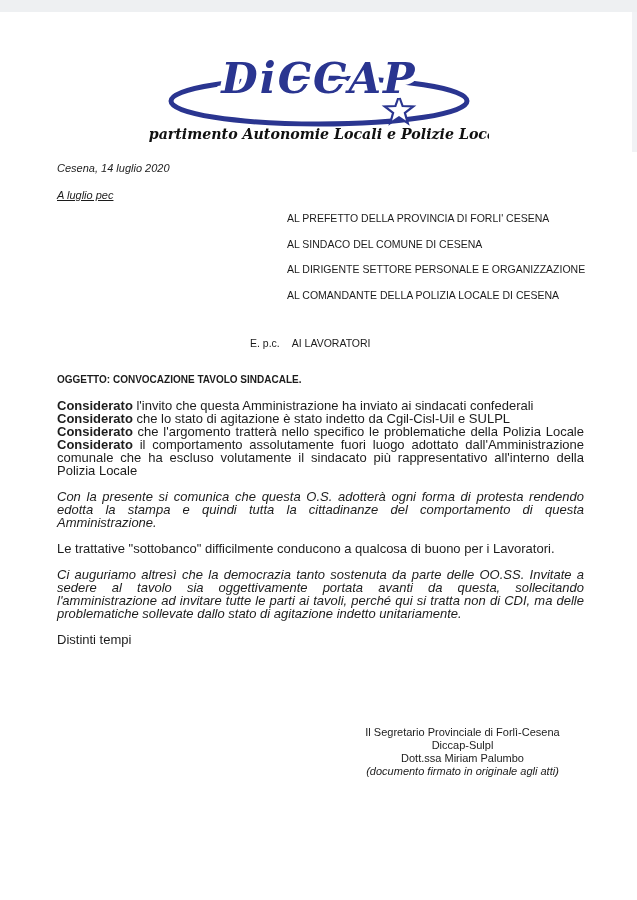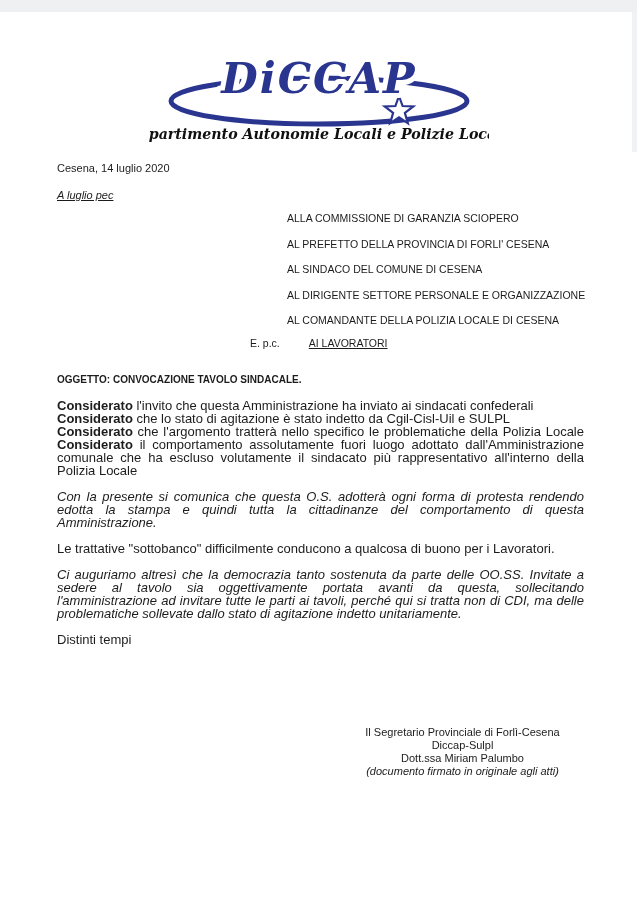--- a/index.html
+++ b/index.html
@@ -5,26 +5,26 @@
   html,body{margin:0;padding:0;}
   body{
     width:637px;height:900px;position:relative;background:#ffffff;
     font-family:"Liberation Sans",sans-serif;color:#1c1c1c;overflow:hidden;
   }
   .topbar{position:absolute;left:0;top:0;width:637px;height:12px;background:#eef0f2;}
   .scroll-thumb{position:absolute;right:0;top:12px;width:5px;height:140px;background:#f1f2f5;}
   .logo{position:absolute;left:50%;top:54px;transform:translateX(-50%);}
   .logo svg{display:block;}
   .line{position:absolute;white-space:nowrap;}
-  .date-line{left:57px;top:162px;font-size:11px;}
+  .date-line{left:57px;top:162px;font-size:11px;font-style:italic;}
   .mezzo-line{left:57px;top:189px;font-size:11px;font-style:italic;text-decoration:underline;}
   .recipients{position:absolute;left:287px;top:212px;font-size:10.5px;line-height:13px;}
   .recipients .r{margin:0 0 12.5px 0;white-space:nowrap;}
   .cc-line{left:250px;top:337px;font-size:10.5px;}
-  .cc-line .cc-rec{margin-left:29px;text-decoration:underline;}
+  .cc-line .cc-rec{margin-left:12px;}
   .subject-line{left:57px;top:374px;font-size:10px;font-weight:bold;}
   .body-text{position:absolute;left:57px;top:399px;width:527px;font-size:13px;line-height:13px;}
   .body-text .block{margin:0 0 13px 0;}
   .cline{margin:0;}
   .cline b{font-weight:bold;}
   .stretch{text-align:justify;text-align-last:justify;}
   .wrapjust{text-align:justify;}
   .para{margin:0 0 13px 0;}
   .just{text-align:justify;font-style:italic;}
   .signature{position:absolute;left:335px;top:726px;width:255px;text-align:center;
@@ -43,21 +43,20 @@
     <polygon points="250,42 253.6,52 264.3,52.4 255.9,58.9 258.8,69.1 250,63.2 241.2,69.1 244.1,58.9 235.7,52.4 246.4,52" fill="#ffffff" stroke="#2a3590" stroke-width="2.2"></polygon>
     <text x="170" y="39" text-anchor="middle" font-family="DejaVu Serif, serif" font-size="42" font-style="italic" font-weight="bold" letter-spacing="2" fill="#2a3590" stroke="#ffffff" stroke-width="10" paint-order="stroke" stroke-linejoin="round">DiCCAP</text>
     <text x="170" y="85" text-anchor="middle" font-family="DejaVu Serif, serif" font-size="14.2" font-style="italic" font-weight="bold" fill="#101010">Dipartimento Autonomie Locali e Polizie Locali</text>
   </svg>
 </div>
 
 <div class="line date-line">Cesena, 14 luglio 2020</div>
 <div class="line mezzo-line">A luglio pec</div>
 
 <div class="recipients">
-  <div class="r">ALLA COMMISSIONE DI GARANZIA SCIOPERO</div>
   <div class="r">AL PREFETTO DELLA PROVINCIA DI FORLI' CESENA</div>
   <div class="r">AL SINDACO DEL COMUNE DI CESENA</div>
   <div class="r">AL DIRIGENTE SETTORE PERSONALE E ORGANIZZAZIONE</div>
   <div class="r">AL COMANDANTE DELLA POLIZIA LOCALE DI CESENA</div>
 </div>
 
 <div class="line cc-line">
   <span>E. p.c.</span><span class="cc-rec">AI LAVORATORI</span>
 </div>
 

